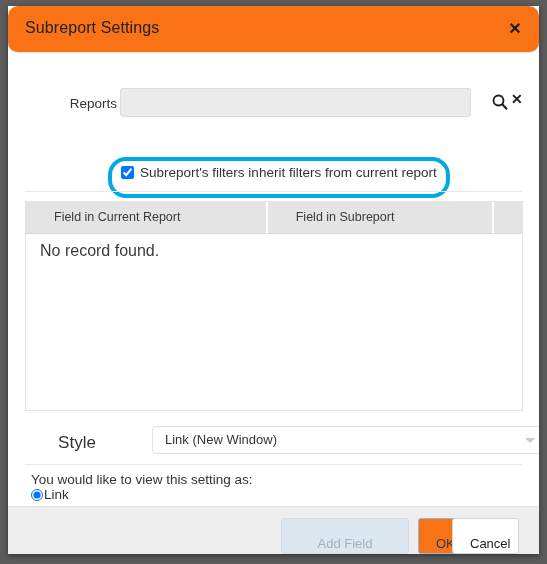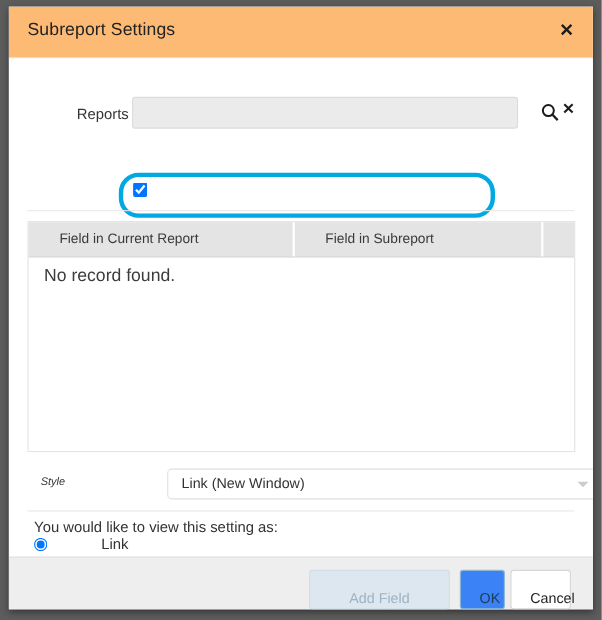--- a/index.html
+++ b/index.html
@@ -24,22 +24,23 @@
     background: #ffffff;
     box-shadow: 0 2px 6px rgba(0,0,0,0.45);
     box-sizing: border-box;
     overflow: hidden;
   }
 
   
   #titlebar {
     position: relative;
     height: 46px;
-    background: #fdba74;
+    background: #f97316;
     border-bottom: 1px solid #e4e4e4;
+    border-radius: 10px;
   }
   #dialog-title {
     position: absolute;
     left: 17px;
     top: 13px;
     font-size: 16px;
     color: #222222;
     letter-spacing: 0.1px;
   }
   #close-button {
@@ -200,24 +201,23 @@
     left: 0;
     top: 373px;
     width: 100%;
     height: 30px;
   }
   #style-label {
     position: absolute;
     left: 29px;
     top: 7px;
     width: 80px;
-    text-align: left;
-    font-size: 10px;
-    color: #333333;
-    font-style: italic;
+    text-align: center;
+    font-size: 17px;
+    color: #333333;
   }
   #style-select {
     position: absolute;
     left: 120px;
     top: 0;
     width: 394px;
     height: 28px;
     border: 1px solid #e0e0e0;
     border-radius: 4px;
     background: #ffffff;
@@ -250,21 +250,21 @@
     font-size: 13.5px;
     color: #333333;
   }
   .radio-row {
     position: absolute;
     left: 23px;
     display: flex;
     align-items: center;
     cursor: pointer;
   }
-  #radio-row-link { top: 434px; gap: 48px; }
+  #radio-row-link { top: 434px; }
   #radio-row-icon { top: 458px; }
   .radio-input {
     width: 12px;
     height: 12px;
     margin: 0;
     vertical-align: middle;
   }
   .radio-label {
     font-size: 13.5px;
     color: #333333;
@@ -324,27 +324,27 @@
     right: 130px;
     width: 128px;
     background: #dce7ef;
     border: 1px solid #d2dde6;
     color: #9fb3c2;
     cursor: default;
   }
   #btn-ok {
     right: 80px;
     width: 41px;
-    background: #3b82f6;
+    background: #f97316;
     border: 1px solid #8fb6d3;
     color: #1e3c56;
   }
   #btn-cancel {
     right: 20px;
-    width: 55px;
+    width: 67px;
     background: #ffffff;
     border: 1px solid #d6d6d6;
     color: #1f1f1f;
   }
 </style>
 </head>
 <body>
 
 <div id="dialog">
 
@@ -362,20 +362,21 @@
         <svg width="18" height="18" viewBox="0 0 18 18">
           <circle cx="7.5" cy="7.5" r="5" fill="none" stroke="#1b1b1b" stroke-width="1.8"></circle>
           <line x1="11.3" y1="11.3" x2="16" y2="16.2" stroke="#1b1b1b" stroke-width="2"></line>
         </svg>
       </span>
       <span id="reports-clear-icon">✕</span>
     </div>
 
     <label id="inherit-row">
       <input id="inherit-checkbox" type="checkbox" checked="" style="">
+      <span id="inherit-label">Subreport's filters inherit filters from current report</span>
     </label>
     <div id="highlight-annotation"></div>
 
     <div class="divider" id="divider-top"></div>
 
     <div id="mapping-table">
       <div id="mapping-header">
         <div class="th" id="th-current">Field in Current Report</div>
         <div class="th" id="th-subreport">Field in Subreport</div>
         <div class="th" id="th-spacer"></div>

